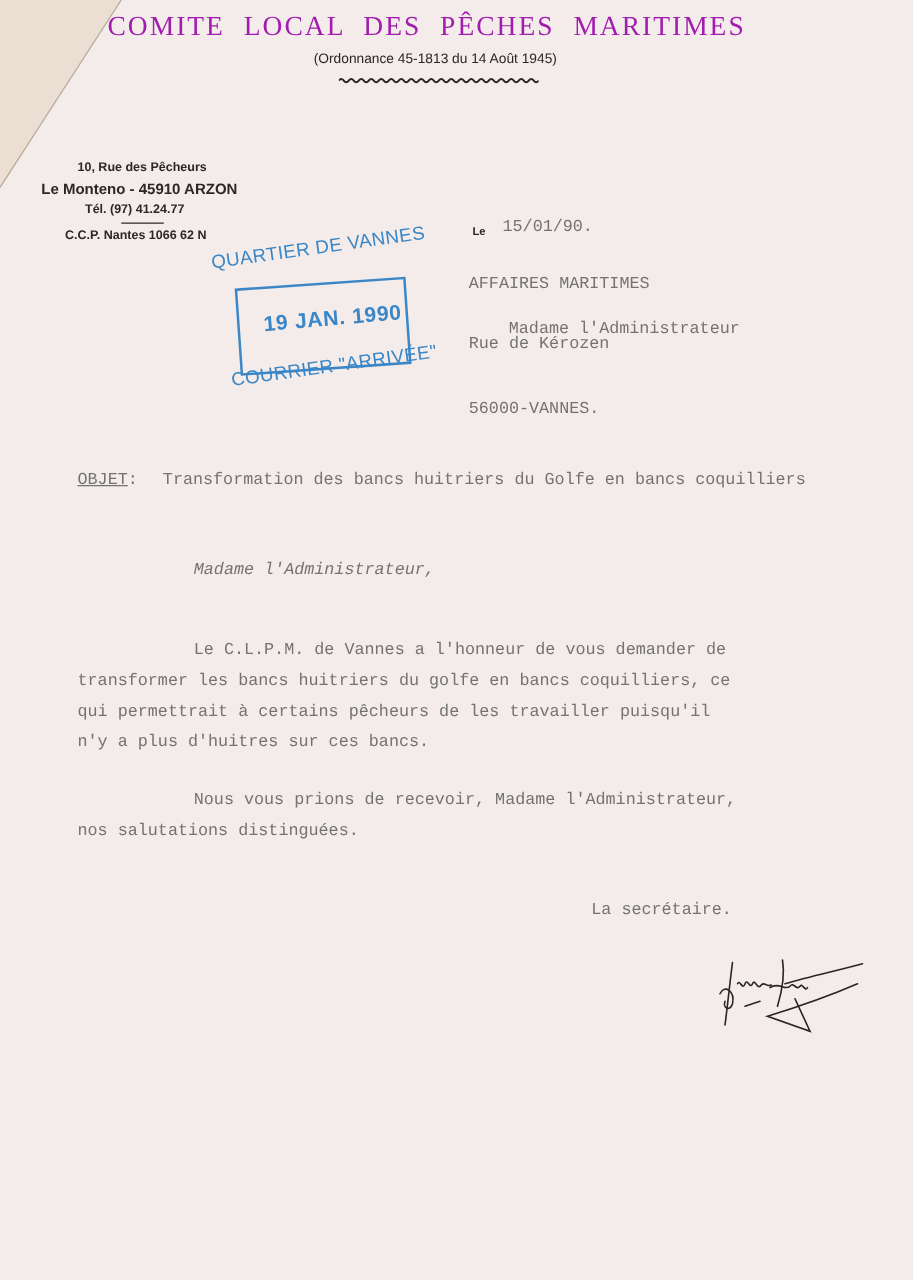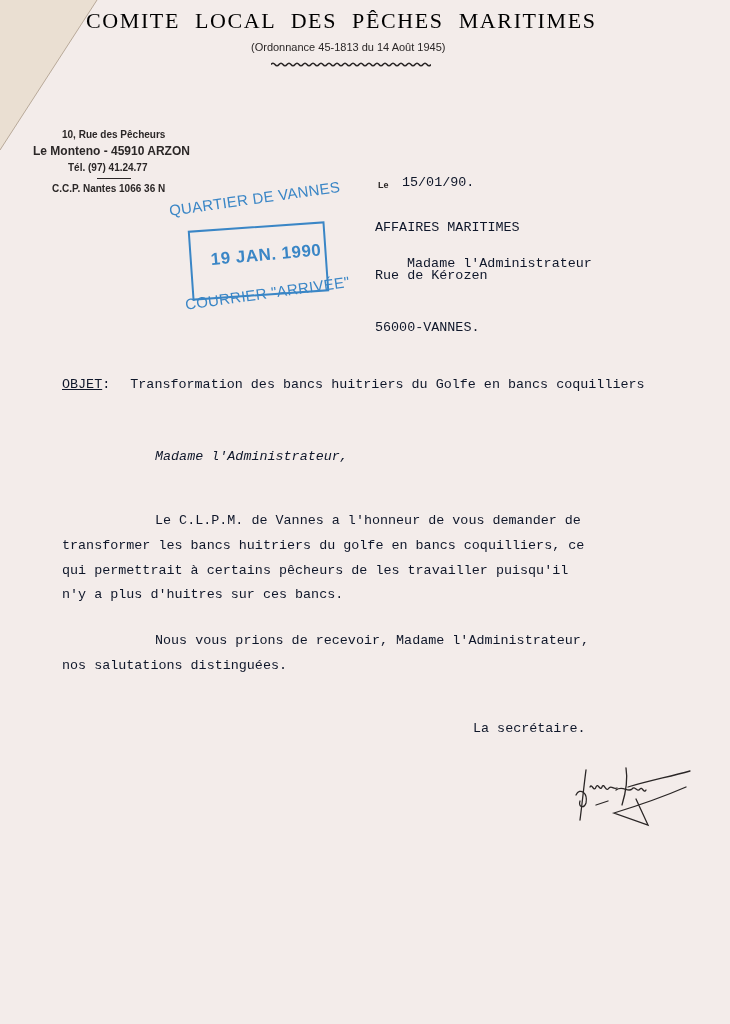--- a/index.html
+++ b/index.html
@@ -8,31 +8,31 @@
       background: #f3ecea;
     }
     .corner {
       position: absolute; left: 0; top: 0; width: 730px; height: 1024px;
     }
     .page { position: absolute; left: 0; top: 0; width: 730px; height: 1024px; }
     .serif { font-family: "Liberation Serif", "DejaVu Serif", serif; }
     .sans { font-family: "Liberation Sans", "DejaVu Sans", sans-serif; }
     .mono { font-family: "Liberation Mono", "DejaVu Sans Mono", monospace; }
     .abs { position: absolute; white-space: nowrap; color: #2a2626; }
-    .title { left: 86px; top: 8px; font-size: 22px; letter-spacing: 1.6px; word-spacing: 8px; color: #000000; }
+    .title { left: 86px; top: 8px; font-size: 22px; letter-spacing: 1.6px; word-spacing: 8px; color: #a21caf; }
     .subtitle { left: 251px; top: 41px; font-size: 11px; color: #2a2626; }
     .wavy { left: 271px; top: 62px; width: 160px; height: 5px; }
     .addr { font-size: 10.5px; font-weight: bold; color: #2b2727; }
     .addr.l1 { left: 62px; top: 129px; font-size: 10px; }
     .addr.l2 { left: 33px; top: 144px; font-size: 12px; }
     .addr.l3 { left: 68px; top: 162px; font-size: 10px; }
     .addr.l4 { left: 52px; top: 183px; font-size: 10px; }
     .addr-rule { position: absolute; left: 97px; top: 178px; width: 34px; height: 1px; background: #2b2727; }
     .le-label { left: 378px; top: 180px; font-size: 9px; font-weight: bold; font-family: "Liberation Sans", sans-serif; }
-    .typed { font-size: 13.4px; color: #0f172a; }
+    .typed { font-size: 13.4px; color: #737373; }
     .stamp-text { color: #3a86c6; font-family: "Liberation Sans", "DejaVu Sans", sans-serif; }
     .stamp-top { left: 168px; top: 202px; font-size: 15px; transform: rotate(-8deg); transform-origin: left top; letter-spacing: 0.3px; }
     .stamp-box { position: absolute; left: 190px; top: 226px; width: 133px; height: 66px; border: 2px solid #3a86c6; transform: rotate(-4deg); }
     .stamp-date { left: 210px; top: 250px; font-size: 17px; font-weight: bold; transform: rotate(-5deg); transform-origin: left top; letter-spacing: 0.5px; }
     .stamp-bottom { left: 184px; top: 296px; font-size: 15px; transform: rotate(-8deg); transform-origin: left top; letter-spacing: 0.3px; }
     .objet-label { text-decoration: underline; }
     .signature { position: absolute; left: 568px; top: 765px; width: 125px; height: 65px; }
   </style>
 </head>
 <body>
@@ -47,21 +47,21 @@
   <div class="abs serif title">COMITE LOCAL DES PÊCHES MARITIMES</div>
   <div class="abs sans subtitle">(Ordonnance 45-1813 du 14 Août 1945)</div>
   <svg class="abs wavy" viewBox="0 0 160 5" xmlns="http://www.w3.org/2000/svg">
     <path d="M0 2.5 q2 -2.5 4 0 t4 0 t4 0 t4 0 t4 0 t4 0 t4 0 t4 0 t4 0 t4 0 t4 0 t4 0 t4 0 t4 0 t4 0 t4 0 t4 0 t4 0 t4 0 t4 0 t4 0 t4 0 t4 0 t4 0 t4 0 t4 0 t4 0 t4 0 t4 0 t4 0 t4 0 t4 0 t4 0 t4 0 t4 0 t4 0 t4 0 t4 0 t4 0 t4 0" fill="none" stroke="#2a2626" stroke-width="1.6"></path>
   </svg>
 
   <div class="abs sans addr l1">10, Rue des Pêcheurs</div>
   <div class="abs sans addr l2">Le Monteno - 45910 ARZON</div>
   <div class="abs sans addr l3">Tél. (97) 41.24.77</div>
   <div class="addr-rule"></div>
-  <div class="abs sans addr l4">C.C.P. Nantes 1066 36 N</div>
+  <div class="abs sans addr l4">C.C.P. Nantes 1066 62 N</div>
 
   <div class="abs stamp-text stamp-top">QUARTIER DE VANNES</div>
   <div class="stamp-box"></div>
   <div class="abs stamp-text stamp-date">19 JAN. 1990</div>
   <div class="abs stamp-text stamp-bottom">COURRIER "ARRIVÉE"</div>
 
   <div class="abs le-label">Le</div>
   <div class="abs mono typed" style="left:402px; top:175px;">15/01/90.</div>
 
   <div class="abs mono typed" style="left:375px; top:220px;">AFFAIRES MARITIMES</div>

